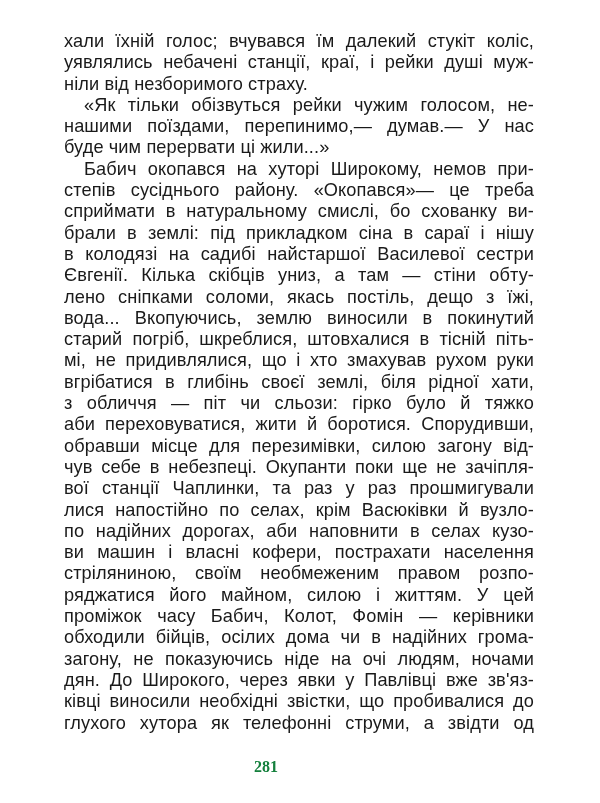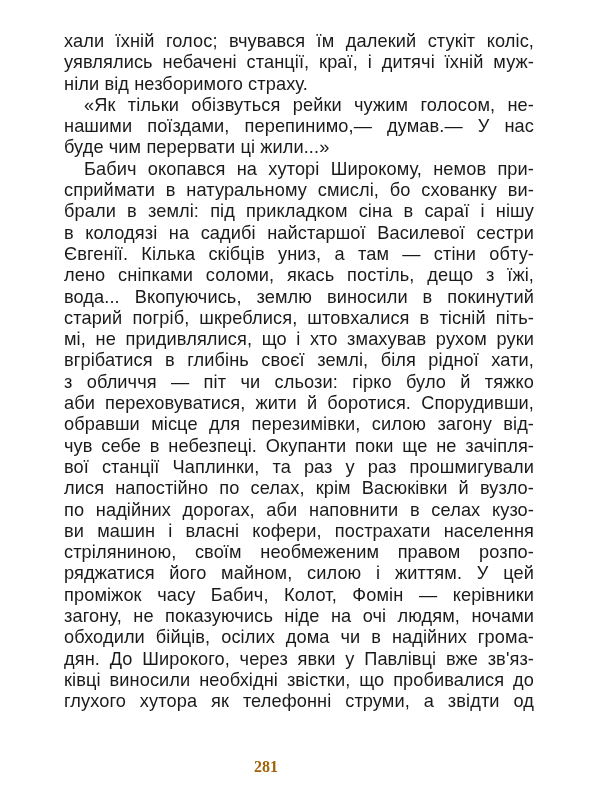--- a/index.html
+++ b/index.html
@@ -37,63 +37,64 @@
     .line.indent {
       padding-left: 20px;
     }
     .page-number {
       position: absolute;
       left: 254px;
       top: 758px;
       font-family: "Liberation Serif", serif;
       font-weight: bold;
       font-size: 16px;
-      color: #a16207;
+      color: #15803d;
     }
   </style>
 </head>
 <body>
 
 <div class="page">
 
   <div>
     <span class="line">хали їхній голос; вчувався їм далекий стукіт коліс,</span>
-    <span class="line">уявлялись небачені станції, краї, і дитячі їхній муж-</span>
+    <span class="line">уявлялись небачені станції, краї, і рейки душі муж-</span>
     <span class="line last">ніли від незборимого страху.</span>
   </div>
 
   <div>
     <span class="line indent">«Як тільки обізвуться рейки чужим голосом, не-</span>
     <span class="line">нашими поїздами, перепинимо,— думав.— У нас</span>
     <span class="line last">буде чим перервати ці жили...»</span>
   </div>
 
   <div>
     <span class="line indent">Бабич окопався на хуторі Широкому, немов при-</span>
+    <span class="line">степів сусіднього району. «Окопався»— це треба</span>
     <span class="line">сприймати в натуральному смислі, бо схованку ви-</span>
     <span class="line">брали в землі: під прикладком сіна в сараї і нішу</span>
     <span class="line">в колодязі на садибі найстаршої Василевої сестри</span>
     <span class="line">Євгенії. Кілька скібців униз, а там — стіни обту-</span>
     <span class="line">лено сніпками соломи, якась постіль, дещо з їжі,</span>
     <span class="line">вода... Вкопуючись, землю виносили в покинутий</span>
     <span class="line">старий погріб, шкреблися, штовхалися в тісній піть-</span>
     <span class="line">мі, не придивлялися, що і хто змахував рухом руки</span>
     <span class="line">вгрібатися в глибінь своєї землі, біля рідної хати,</span>
     <span class="line">з обличчя — піт чи сльози: гірко було й тяжко</span>
     <span class="line">аби переховуватися, жити й боротися. Спорудивши,</span>
     <span class="line">обравши місце для перезимівки, силою загону від-</span>
     <span class="line">чув себе в небезпеці. Окупанти поки ще не зачіпля-</span>
     <span class="line">вої станції Чаплинки, та раз у раз прошмигували</span>
     <span class="line">лися напостійно по селах, крім Васюківки й вузло-</span>
     <span class="line">по надійних дорогах, аби наповнити в селах кузо-</span>
     <span class="line">ви машин і власні кофери, пострахати населення</span>
     <span class="line">стріляниною, своїм необмеженим правом розпо-</span>
     <span class="line">ряджатися його майном, силою і життям. У цей</span>
     <span class="line">проміжок часу Бабич, Колот, Фомін — керівники</span>
+    <span class="line">обходили бійців, осілих дома чи в надійних грома-</span>
     <span class="line">загону, не показуючись ніде на очі людям, ночами</span>
-    <span class="line">обходили бійців, осілих дома чи в надійних грома-</span>
     <span class="line">дян. До Широкого, через явки у Павлівці вже зв'яз-</span>
     <span class="line">ківці виносили необхідні звістки, що пробивалися до</span>
     <span class="line">глухого хутора як телефонні струми, а звідти од</span>
   </div>
 </div>
 
 <div class="page-number">281</div>
 
 </body></html>

